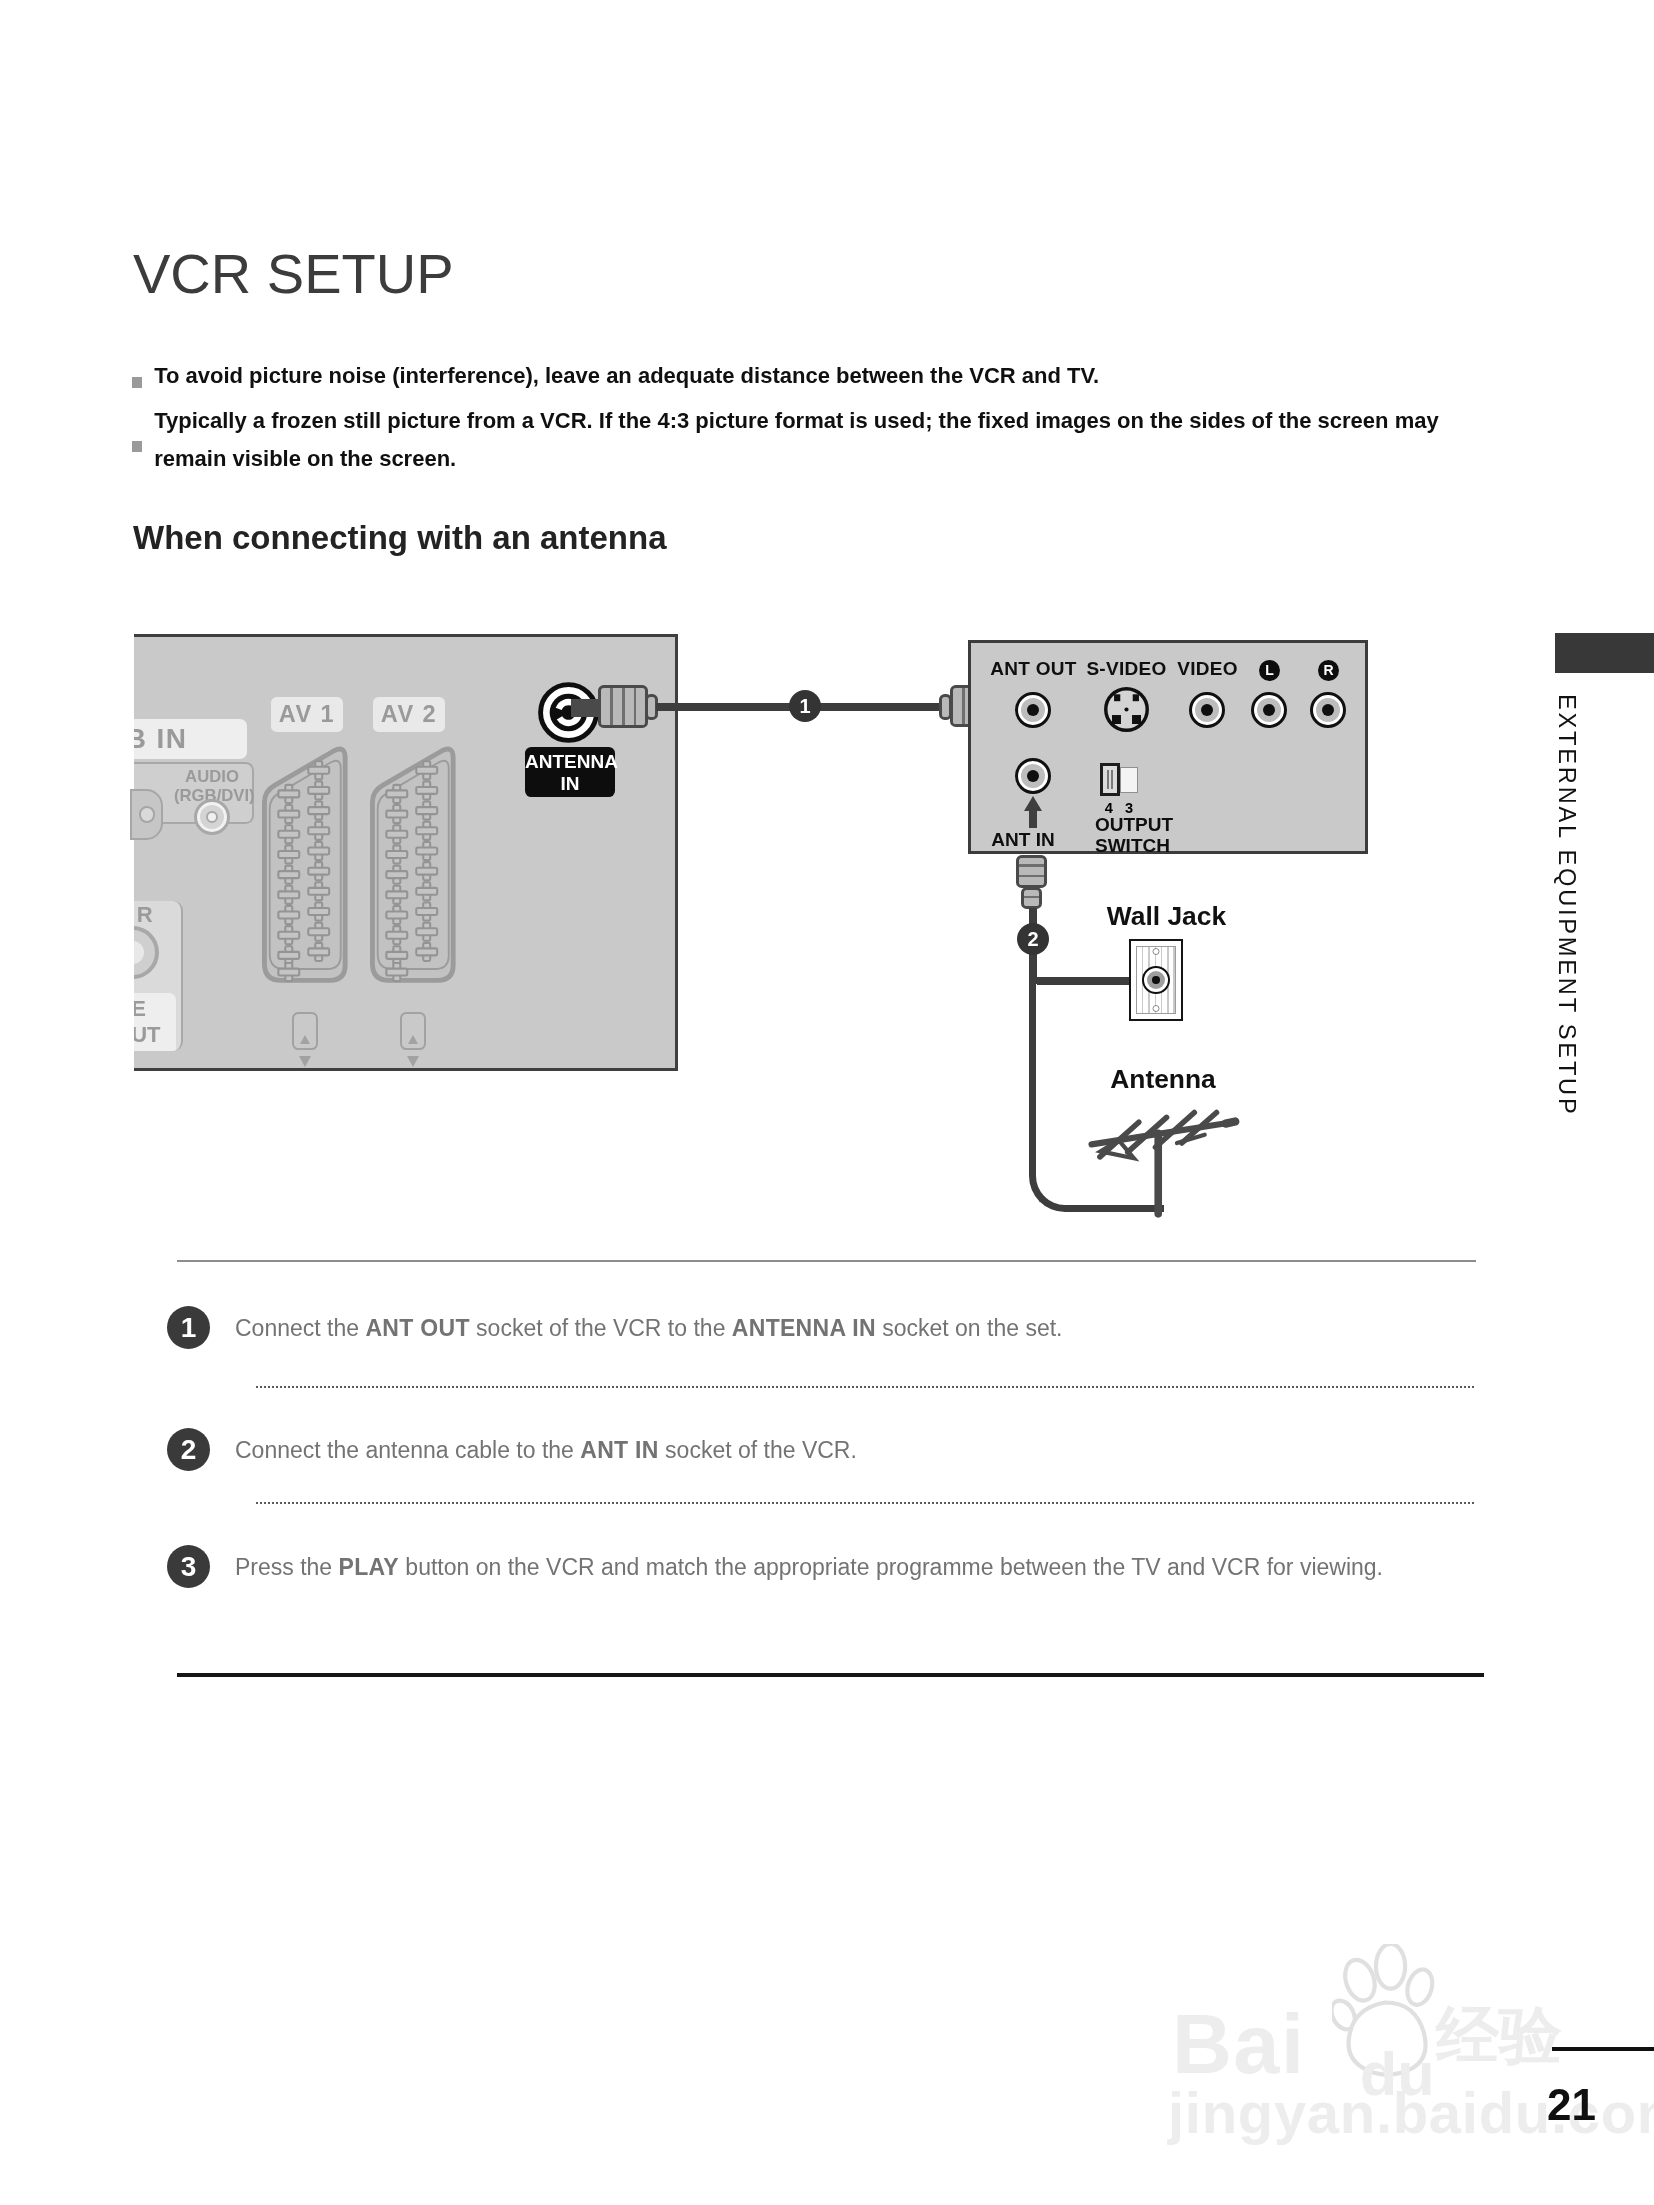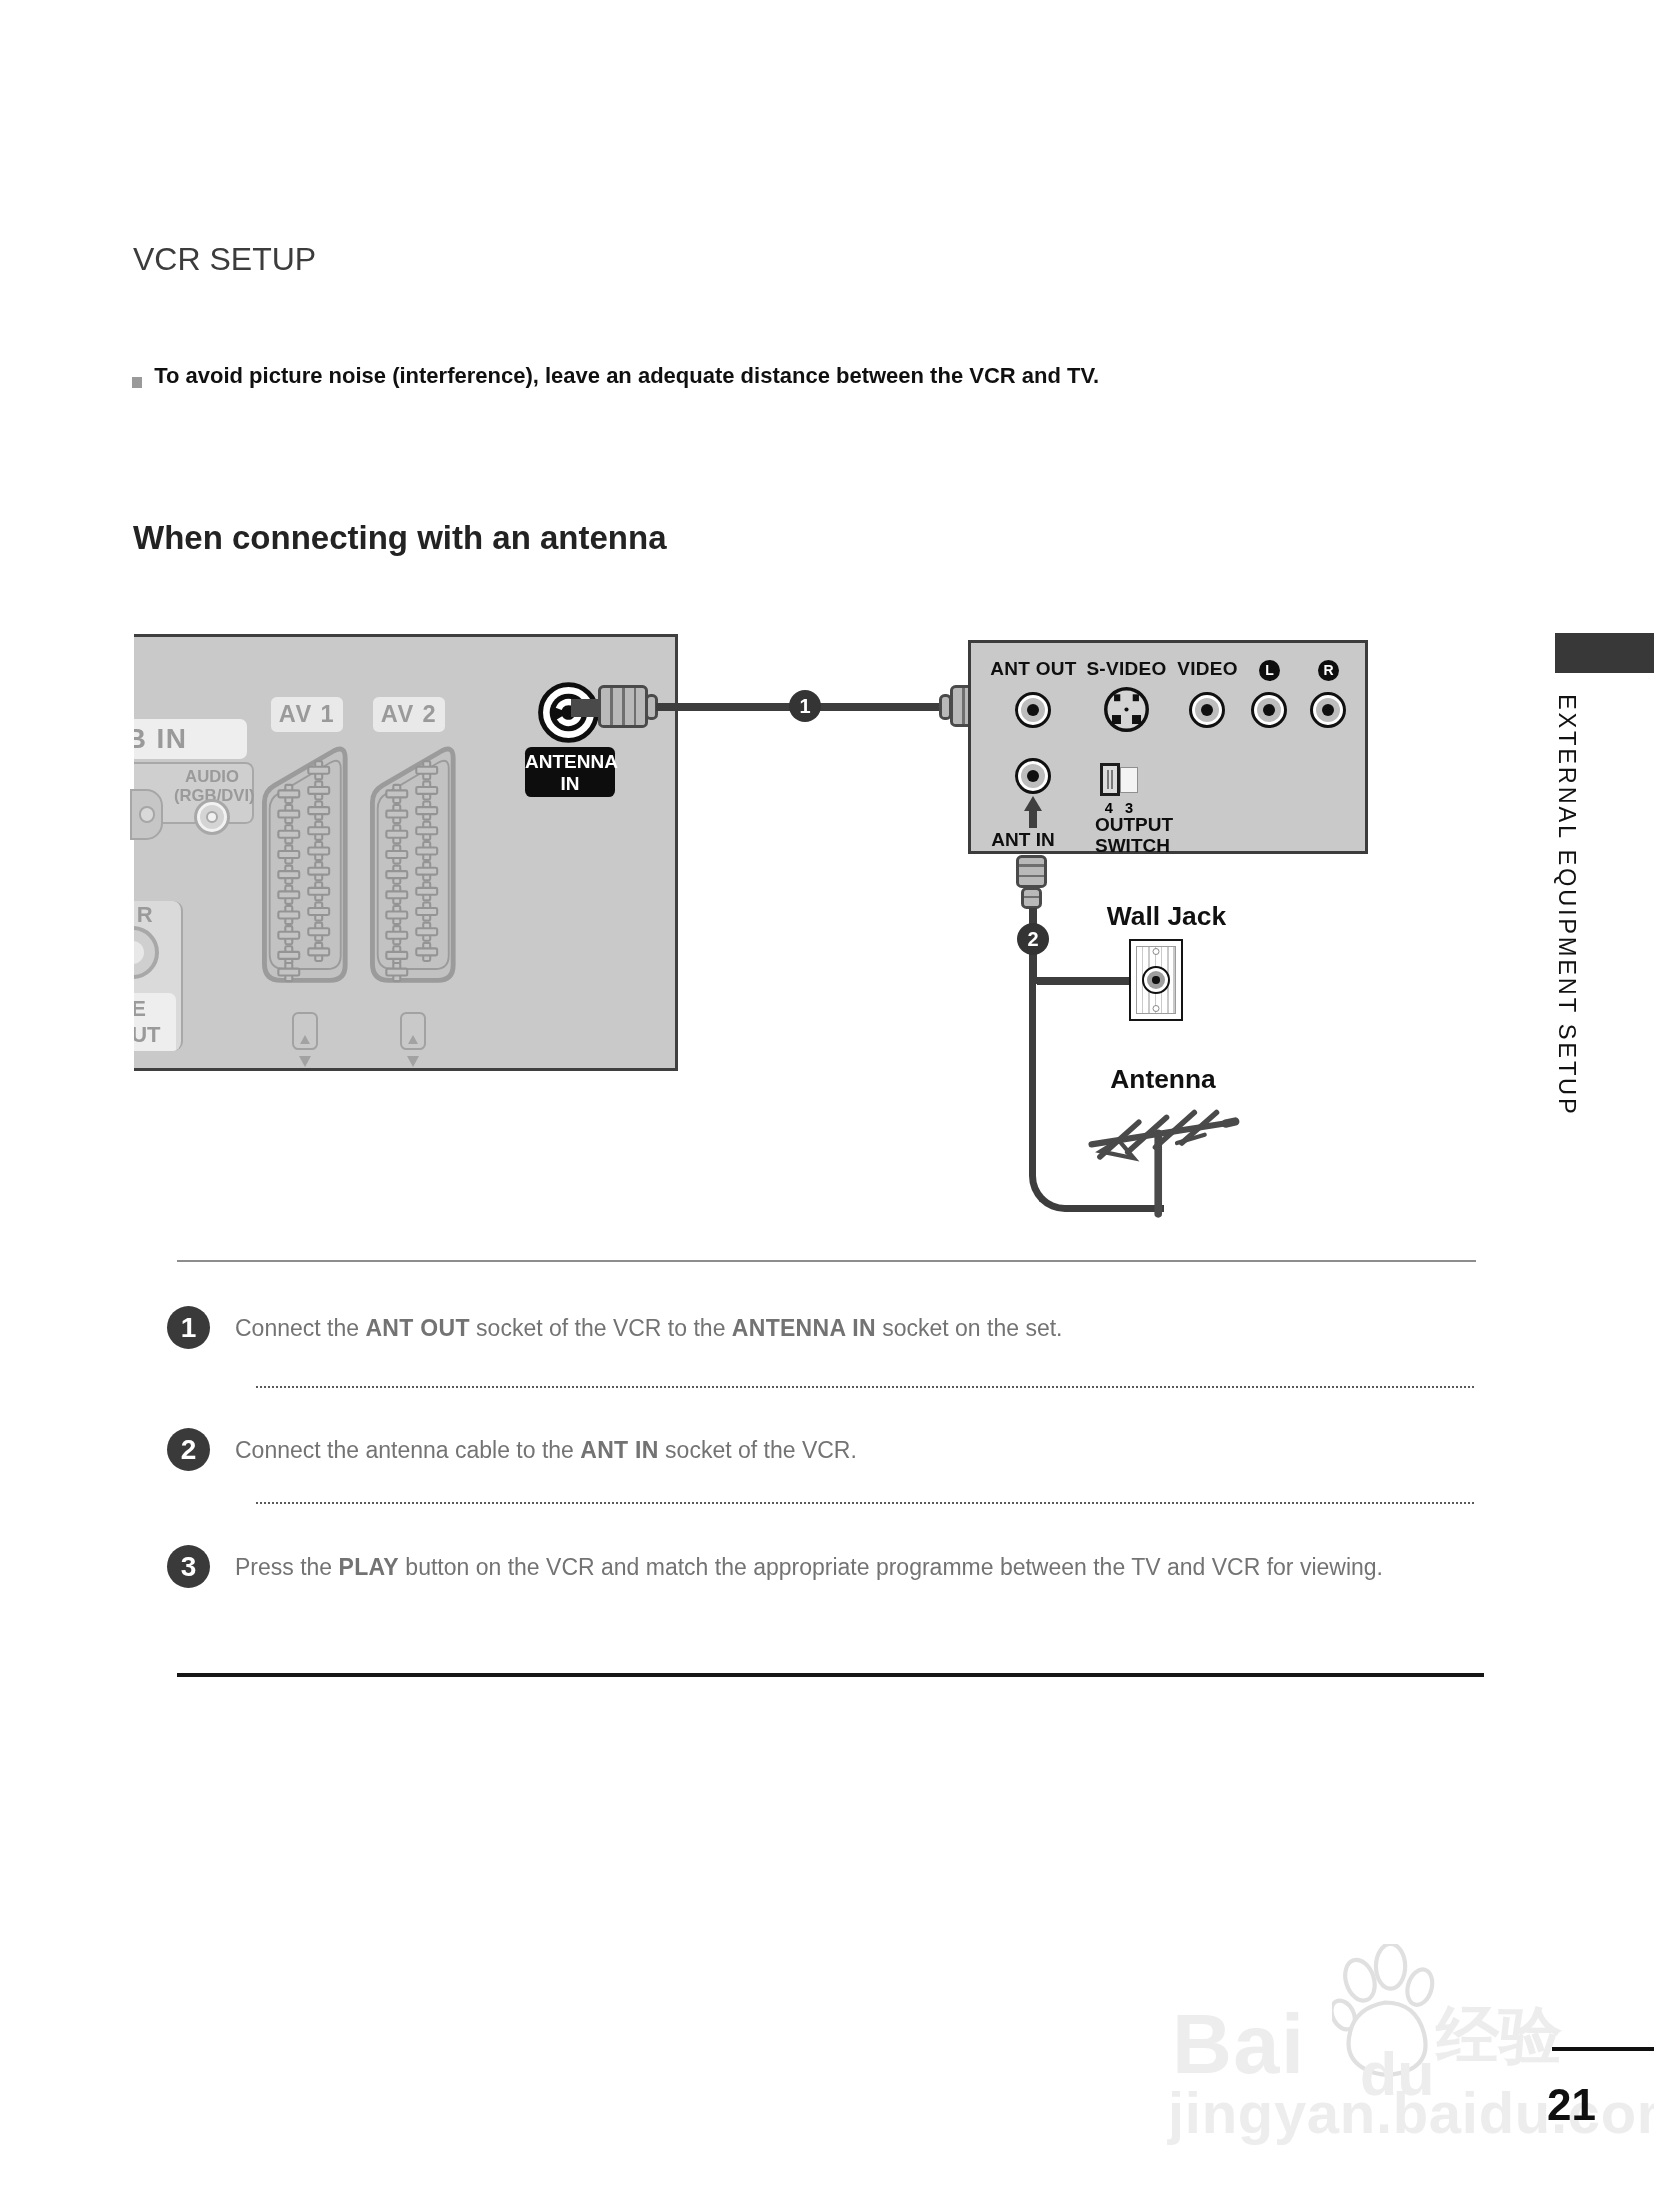--- a/index.html
+++ b/index.html
@@ -1,21 +1,21 @@
 <!DOCTYPE html>
 <html style="font-size:11px"><head>
 <meta charset="utf-8">
 <style>
   * { box-sizing: border-box; margin: 0; padding: 0; }
   body { background: #777; font-family: "Liberation Sans", sans-serif; }
   .page { position: relative; width: 1655px; height: 2205px; background: #fff; overflow: hidden; margin: 0 auto; }
   .abs { position: absolute; }
 
   
-  .title { left: 133px; top: 241px; font-size: 32px; font-weight: 500; color: #3c3c3c; letter-spacing: 0px; }
+  .title { left: 133px; top: 241px; font-size: 56px; font-weight: 500; color: #3c3c3c; letter-spacing: 0px; }
   .bullets { left: 132px; top: 357px; width: 1373px; }
   .bullet { display: flex; margin-bottom: 7px; align-items: center; }
   .bullet-sq { width: 10.4px; height: 10.4px; background: #9a9a9a; margin: 13.2px 11.8px 0 0; flex: none; }
   .bullet-text { font-size: 22px; font-weight: 600; color: #101010; line-height: 38px; }
   .h2 { left: 133px; top: 519px; font-size: 33px; font-weight: 700; color: #232323; }
 
   
   .panel { background: #c9c9c9; }
   .mutetxt { color: #9a9a9a; font-weight: 700; }
 
@@ -158,20 +158,24 @@
 
 <div class="page">
 
   <div class="abs title">VCR SETUP</div>
 
   <div class="abs bullets">
     <div class="bullet">
       <span class="bullet-sq"></span>
       <span class="bullet-text">To avoid picture noise (interference), leave an adequate distance between the VCR and TV.</span>
     </div>
+    <div class="bullet">
+      <span class="bullet-sq"></span>
+      <span class="bullet-text">Typically a frozen still picture from a VCR. If the 4:3 picture format is used; the fixed images on the sides of the screen may remain visible on the screen.</span>
+    </div>
   </div>
 
   <div class="abs h2">When connecting with an antenna</div>
 
   <div class="abs panel tv-panel">
     <div class="abs av-label mutetxt" style="left:137px;">AV 1</div>
     <div class="abs av-label mutetxt" style="left:239px;">AV 2</div>
 
     <div class="abs bin-strip mutetxt">
       <span>B IN</span>

